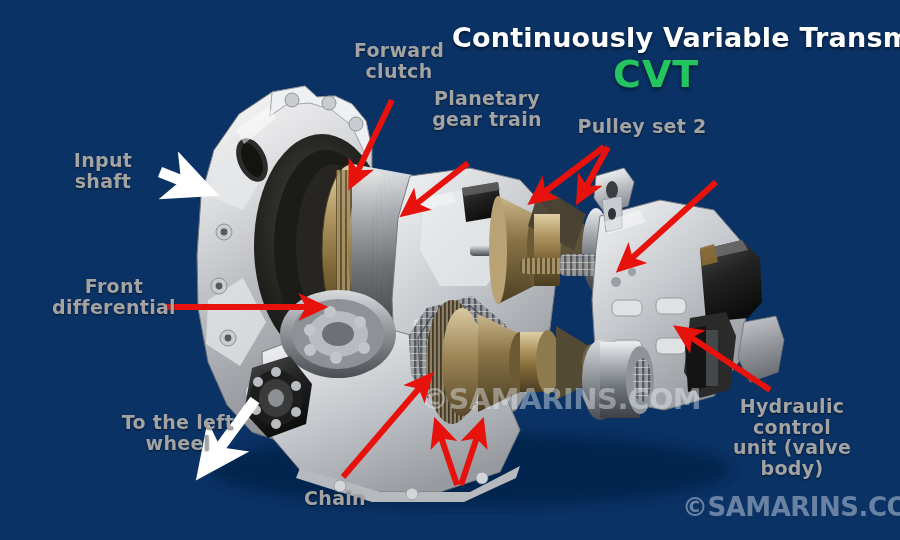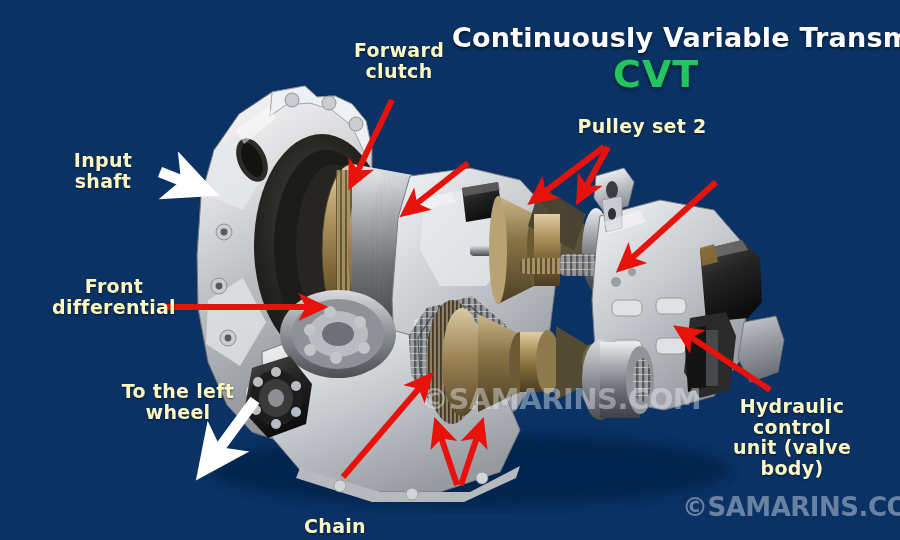--- a/index.html
+++ b/index.html
@@ -6,21 +6,21 @@
   body{
     width:900px;height:540px;overflow:hidden;
     background:#0a3264;
     font-family:"DejaVu Sans", sans-serif;
   }
   #stage{position:relative;width:900px;height:540px;background:#0a3264;overflow:hidden;}
 
   
   .lbl{
     position:absolute;
-    color:#fef9c3;
+    color:#a3a3a3;
     font-family:"DejaVu Sans", sans-serif;
     font-weight:bold;
     font-size:19px;
     line-height:1.08;
     letter-spacing:0.3px;
     text-align:center;
     white-space:pre-line;
     text-shadow:0 1px 2px rgba(0,0,0,.55);
     user-select:none;
   }
@@ -402,31 +402,33 @@
   </svg>
 
   <div class="title-main" style="left:452px;top:22px;">Continuously Variable Transmission</div>
   <div class="title-sub" style="left:613px;top:52px;">CVT</div>
 
   <div class="lbl" style="left:44px;top:150px;width:118px;">Input shaft</div>
 
   <div class="lbl" style="left:348px;top:40px;width:102px;">Forward
 clutch</div>
 
+  <div class="lbl" style="left:424px;top:88px;width:126px;">Planetary
+gear train</div>
 
   <div class="lbl" style="left:572px;top:116px;width:140px;">Pulley set 2</div>
 
 
   <div class="lbl" style="left:702px;top:396px;width:180px;">Hydraulic control
 unit (valve body)</div>
 
   <div class="lbl" style="left:52px;top:276px;width:124px;">Front
 differential</div>
 
-  <div class="lbl" style="left:116px;top:381px;width:124px;">To the left
+  <div class="lbl" style="left:116px;top:412px;width:124px;">To the left
 wheel</div>
 
-  <div class="lbl" style="left:294px;top:488px;width:82px;margin-top:28px;">Chain</div>
+  <div class="lbl" style="left:294px;top:488px;width:82px;">Chain</div>
 
 
   <div class="wm-corner" style="left:682px;top:492px;">©SAMARINS.COM</div>
 
 </div>
 
 </body></html>

